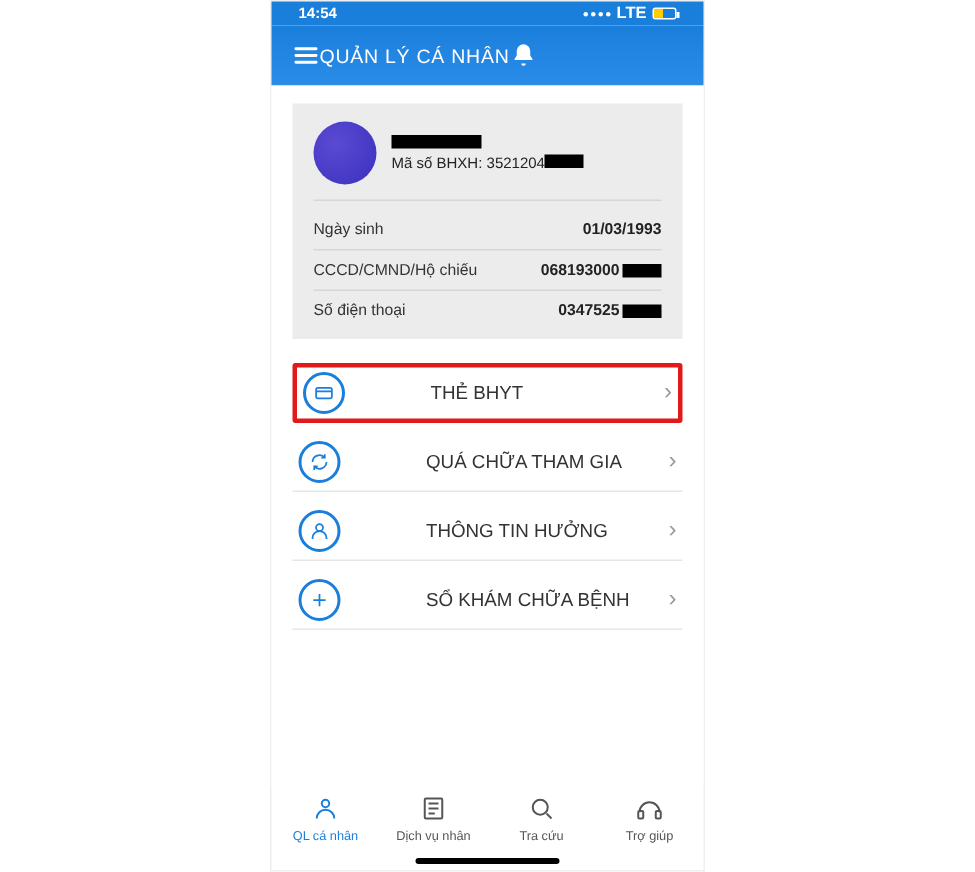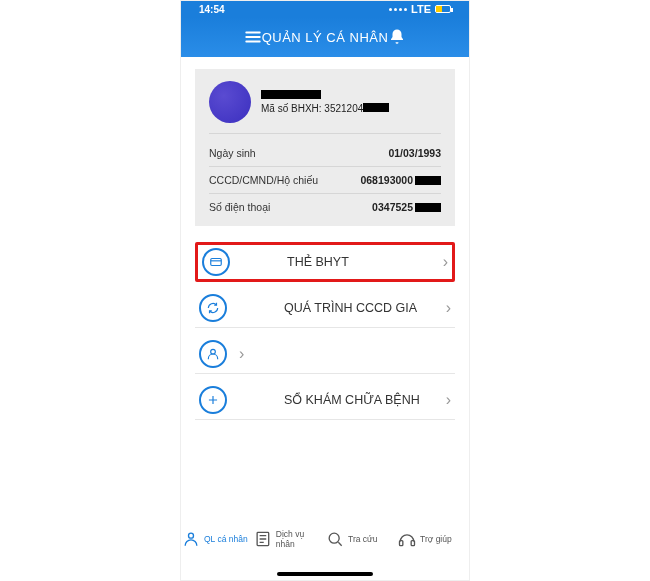--- a/index.html
+++ b/index.html
@@ -40,21 +40,21 @@
     width: 16px; height: 8px; border:1px solid #fff; border-radius: 2px; position: relative;
   }
   .batt:after { content:''; position:absolute; right:-3px; top:2px; width:2px; height:4px; background:#fff; }
   .batt .fill { width: 40%; height: 100%; background:#ffcc00; }
   .header {
     background: linear-gradient(180deg,#1a7edb,#2a8de8);
     color: #fff;
     height: 40px;
     display: flex;
     align-items: center;
-    justify-content: center;
+    justify-content: flex-start;
     padding: 0 14px;
     font-size: 13px;
     font-weight: 500;
     letter-spacing: .5px;
   }
   .hamburger, .bell { width: 18px; height: 18px; display:flex; align-items:center; justify-content:center; }
   .hamburger svg, .bell svg { width:18px; height:18px; fill:#fff; }
   .content { flex:1; overflow: hidden; background:#fff; }
   .card {
     margin: 12px 14px 16px;
@@ -109,21 +109,21 @@
   .menu-label { flex:1;margin-left:45px; }
   .chevron { color:#999; font-size:16px; }
   .tabbar {
     height: 56px;
     display:flex;
     border-top: 1px solid #fff;
     align-items: flex-start;
     padding-top: 4px;
   }
   .tab {
-    flex:1; display:flex; flex-direction:row; align-items:center; gap:3px;
+    flex:1; display:flex; flex-direction:column; align-items:center; gap:3px;
     font-size: 8.5px; color:#555;
   }
   .tab svg { width:20px; height:20px; fill:none; stroke:#555; stroke-width:1.6;}
   .tab.active { color:#1a7edb; }
   .tab.active svg { stroke:#1a7edb; }
   .home-indicator {
     position:absolute; bottom:4px; left:50%; transform:translateX(-50%);
     width: 96px; height: 4px; background:#000; border-radius: 3px;
   }
 </style>
@@ -204,30 +204,31 @@
           <span class="menu-label">THẺ BHYT</span>
           <span class="chevron">›</span>
         </div>
         <div class="menu-item">
           <div class="menu-icon">
             <svg viewBox="0 0 24 24">
               <path d="M4 12a8 8 0 0 1 14-5M20 12a8 8 0 0 1-14 5"></path>
               <path d="M18 3v4h-4M6 21v-4h4"></path>
             </svg>
           </div>
-          <span class="menu-label">QUÁ TRÌNH CCCD GIA</span>
+          <span class="menu-label">QUÁ CHỮA THAM GIA</span>
           <span class="chevron">›</span>
         </div>
         <div class="menu-item">
           <div class="menu-icon">
             <svg viewBox="0 0 24 24">
               <circle cx="12" cy="8" r="4"></circle>
               <path d="M4 21v-1a7 7 0 0 1 16 0v1"></path>
             </svg>
           </div>
+          <span class="menu-label">THÔNG TIN HƯỞNG</span>
           <span class="chevron">›</span>
         </div>
         <div class="menu-item">
           <div class="menu-icon">
             <svg viewBox="0 0 24 24">
               <path d="M12 5v14M5 12h14"></path>
             </svg>
           </div>
           <span class="menu-label">SỔ KHÁM CHỮA BỆNH</span>
           <span class="chevron">›</span>

